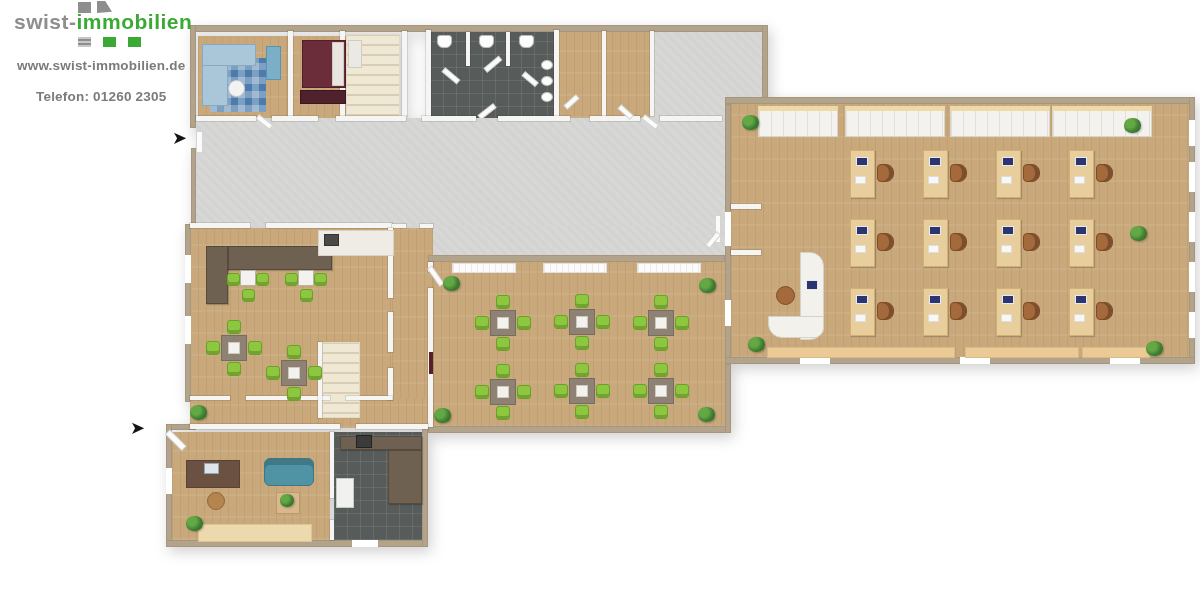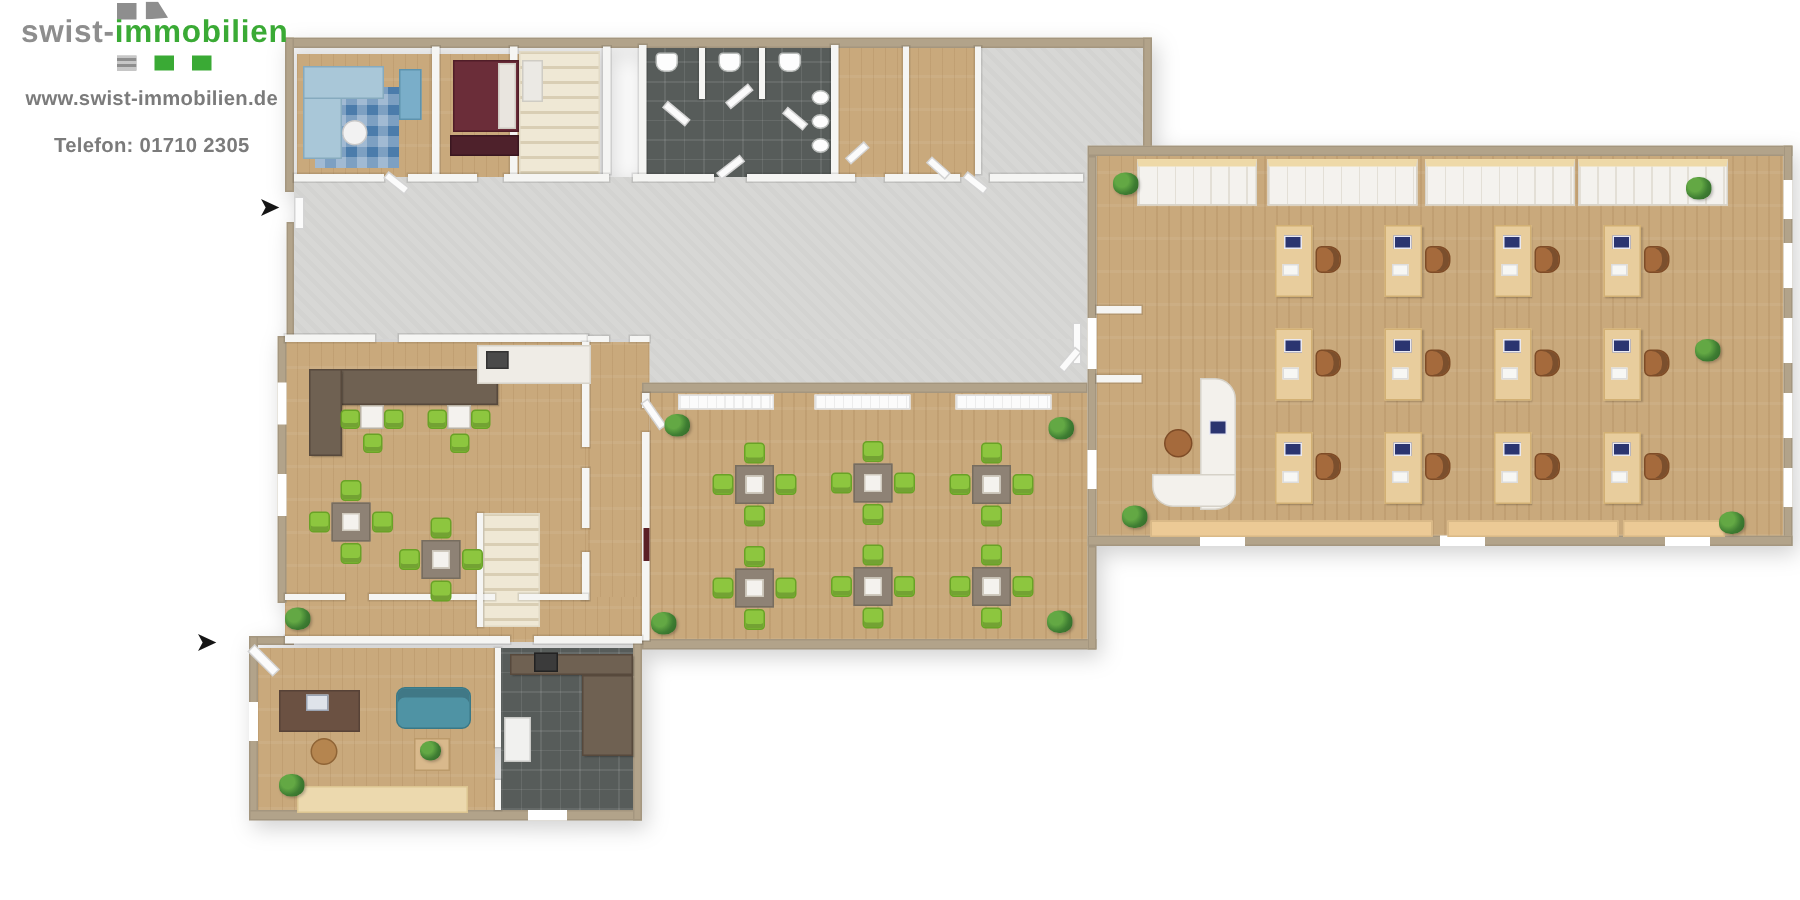--- a/index.html
+++ b/index.html
@@ -73,21 +73,21 @@
 
   <div class="lg-sq" style="left:78px;top:2px;width:13px;height:11px;background:var(--brand-gray);"></div>
   <div class="lg-sq" style="left:97px;top:1px;width:15px;height:12px;background:var(--brand-gray);clip-path:polygon(0 0,55% 0,100% 90%,0 100%);"></div>
   <div class="lg-sq" style="left:78px;top:37px;width:13px;height:10px;background:var(--brand-gray);background-image:repeating-linear-gradient(0deg,rgba(255,255,255,.5) 0 2px,transparent 2px 4px);"></div>
   <div class="lg-sq" style="left:103px;top:37px;width:13px;height:10px;background:var(--brand-green);"></div>
   <div class="lg-sq" style="left:128px;top:37px;width:13px;height:10px;background:var(--brand-green);"></div>
   <div class="logo-line">
     <span class="logo-gray">swist-</span><span class="logo-green">immobilien</span>
   </div>
   <div class="contact" style="left:17px;top:58px;">www.swist-immobilien.de</div>
-  <div class="contact" style="left:36px;top:89px;">Telefon: 01710 2305</div>
+  <div class="contact" style="left:36px;top:89px;">Telefon: 01260 2305</div>
 
   <span class="arrow" style="left:172px;top:129px;">➤</span>
   <span class="arrow" style="left:130px;top:419px;">➤</span>
 
   <div id="plan">
 
     <div class="abs wood" style="left:198px;top:36px;width:92px;height:84px;"></div>
     <div class="abs wood" style="left:292px;top:36px;width:70px;height:84px;"></div>
     <div class="abs stairs" style="left:346px;top:34px;width:54px;height:84px;"></div>
     <div class="abs tile" style="left:430px;top:30px;width:124px;height:90px;"></div>

